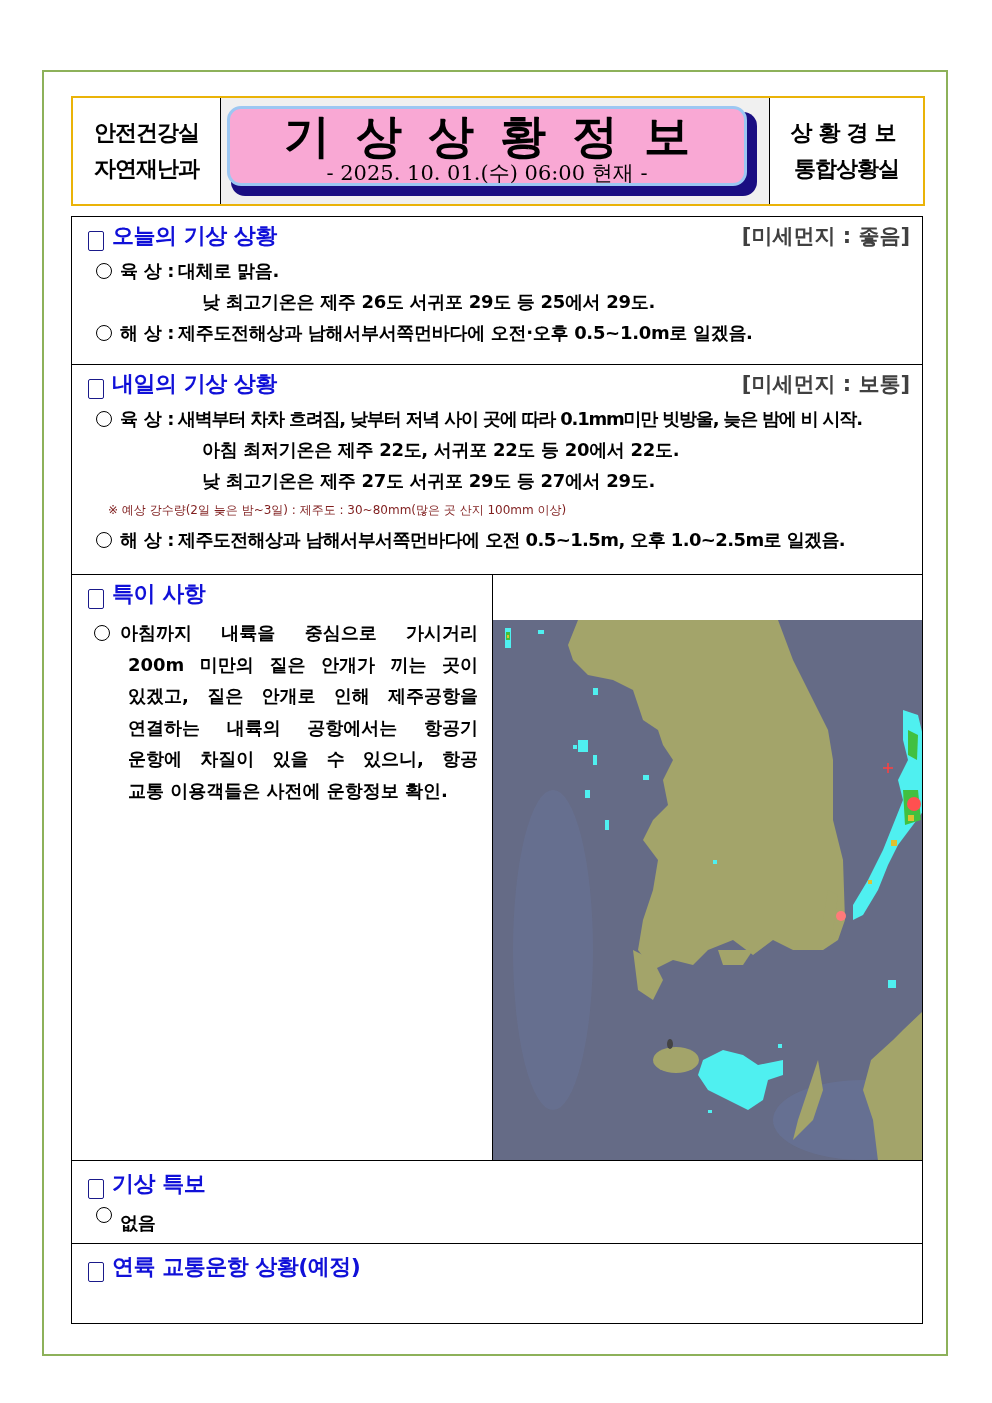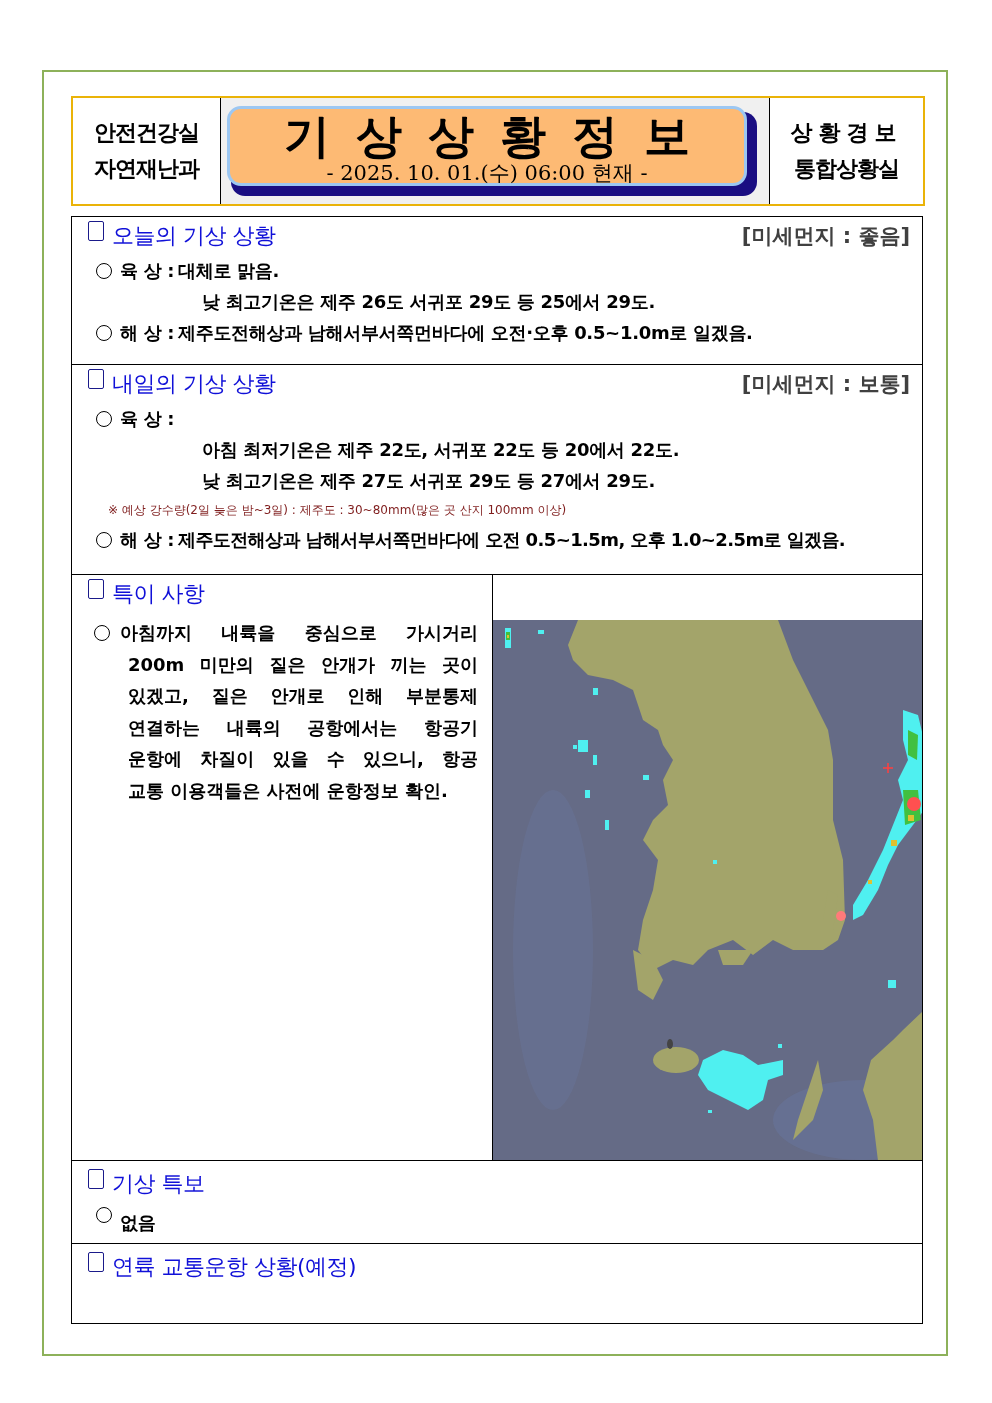--- a/index.html
+++ b/index.html
@@ -6,29 +6,29 @@
   body { width:992px; height:1403px; position:relative; font-family:"DejaVu Sans", sans-serif; color:#000; }
   .outer { position:absolute; left:42px; top:70px; width:902px; height:1282px; border:2px solid #8db15a; }
   
   .header { position:absolute; left:71px; top:96px; width:850px; height:106px; border:2px solid #eab308; display:flex; }
   .h-left { width:147px; border-right:1px solid #000; display:flex; flex-direction:column; justify-content:center; align-items:center; gap:8px; }
   .h-left span, .h-right span { font-weight:bold; font-size:22px; letter-spacing:-1px; line-height:28px; }
   .h-right span.spaced { letter-spacing:6px; }
   .h-mid { width:548px; border-right:1px solid #000; background:#f0f0f0; position:relative; }
   .h-right { flex:1; display:flex; flex-direction:column; justify-content:center; align-items:center; gap:8px; }
   .title-shadow { position:absolute; left:10px; top:14px; width:526px; height:84px; border-radius:14px; background:#1a0e82; }
-  .title-box { position:absolute; left:6px; top:8px; width:520px; height:80px; border-radius:14px; background:#fdba74; border:3px solid #9cc7f2; box-sizing:border-box; text-align:center; }
+  .title-box { position:absolute; left:6px; top:8px; width:520px; height:80px; border-radius:14px; background:#f9a8d4; border:3px solid #9cc7f2; box-sizing:border-box; text-align:center; }
   .title-main { font-weight:bold; font-size:46px; letter-spacing:26px; line-height:50px; margin-top:2px; padding-left:26px; }
   .title-sub { font-family:"DejaVu Serif", serif; font-size:21px; line-height:24px; letter-spacing:0px; }
 
   
   .main { position:absolute; left:71px; top:216px; width:852px; height:1108px; border:1px solid #000; box-sizing:border-box; }
   .sec { position:absolute; left:0; width:100%; box-sizing:border-box; border-bottom:1px solid #000; }
   .sec-head { display:flex; justify-content:space-between; align-items:center; padding:0 12px 0 16px; height:38px; }
-  .sec-title { color:#1010d8; font-weight:normal; font-size:22px; display:flex; align-items:flex-start; gap:8px; letter-spacing:-0.5px; }
+  .sec-title { color:#1010d8; font-weight:bold; font-size:22px; display:flex; align-items:flex-end; gap:8px; letter-spacing:-0.5px; }
   .chk { display:inline-block; width:16px; height:20px; border:1.5px solid #1a1a8a; border-radius:2px; box-sizing:border-box; }
   .dust { color:#404040; font-weight:bold; font-size:21px; }
   .line { font-size:18px; line-height:31px; white-space:nowrap; letter-spacing:-0.3px; }
   .line .circ { display:inline-block; width:16px; height:16px; border:1.8px solid #000; border-radius:50%; box-sizing:border-box; vertical-align:-2px; margin-right:8px; }
   .row { display:flex; padding-left:24px; }
   .lab { width:82px; flex:none; }
   .indent { padding-left:130px; }
   .note { font-size:12px; line-height:28px; padding-left:36px; color:#7f1d1d; font-weight:normal; }
   .b { font-weight:bold; }
 
@@ -98,20 +98,21 @@
   <div class="sec s2">
     <div class="sec-head">
       <div class="sec-title">
         <span class="chk"></span>
         <span>내일의 기상 상황</span>
       </div>
       <span class="dust">[미세먼지 : 보통]</span>
     </div>
     <div class="line row b">
       <span class="lab"><span class="circ"></span><span>육 상 :</span></span>
+      <span style="letter-spacing:-1.2px">새벽부터 차차 흐려짐, 낮부터 저녁 사이 곳에 따라 0.1mm미만 빗방울, 늦은 밤에 비 시작.</span>
     </div>
     <div class="line indent b">아침 최저기온은 제주 22도, 서귀포 22도 등 20에서 22도.</div>
     <div class="line indent b">낮 최고기온은 제주 27도 서귀포 29도 등 27에서 29도.</div>
     <div class="note">※ 예상 강수량(2일 늦은 밤~3일) : 제주도 : 30~80mm(많은 곳 산지 100mm 이상)</div>
     <div class="line row b">
       <span class="lab"><span class="circ"></span><span>해 상 :</span></span>
       <span style="letter-spacing:-0.6px">제주도전해상과 남해서부서쪽먼바다에 오전 0.5~1.5m, 오후 1.0~2.5m로 일겠음.</span>
     </div>
   </div>
 
@@ -119,21 +120,21 @@
     <div class="s3-left">
       <div class="sec-head">
         <div class="sec-title">
           <span class="chk"></span>
           <span>특이 사항</span>
         </div>
       </div>
       <div class="para">
         <span class="pl first"><span class="circ"></span><span>아침까지 내륙을 중심으로 가시거리</span></span>
         <span class="pl">200m 미만의 짙은 안개가 끼는 곳이</span>
-        <span class="pl">있겠고, 짙은 안개로 인해 부분통제</span>
+        <span class="pl">있겠고, 짙은 안개로 인해 제주공항을</span>
         <span class="pl">연결하는 내륙의 공항에서는 항공기</span>
         <span class="pl">운항에 차질이 있을 수 있으니, 항공</span>
         <span class="pl last">교통 이용객들은 사전에 운항정보 확인.</span>
       </div>
     </div>
     <div class="s3-right">
       <div class="radar">
         <svg width="431" height="541" viewBox="0 0 431 541" xmlns="http://www.w3.org/2000/svg">
           <rect width="431" height="541" fill="#656b86"></rect>
 

